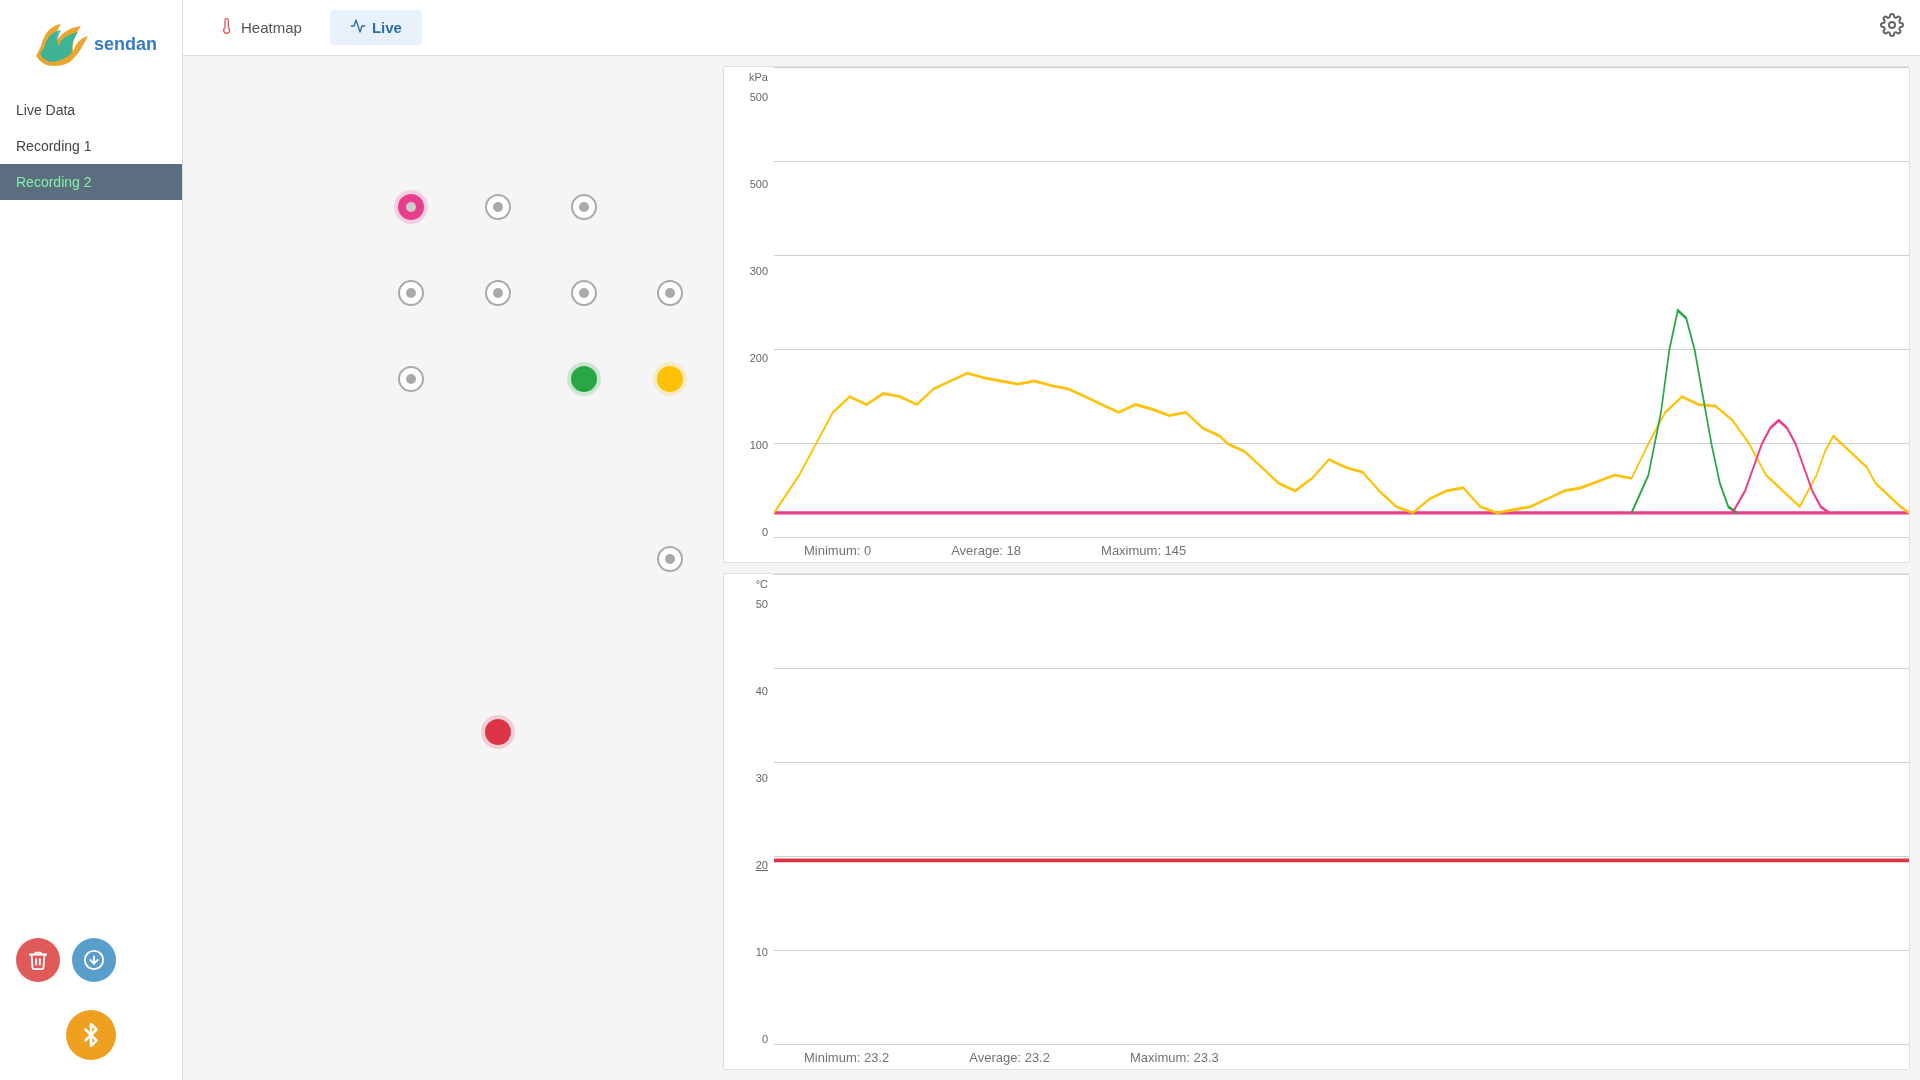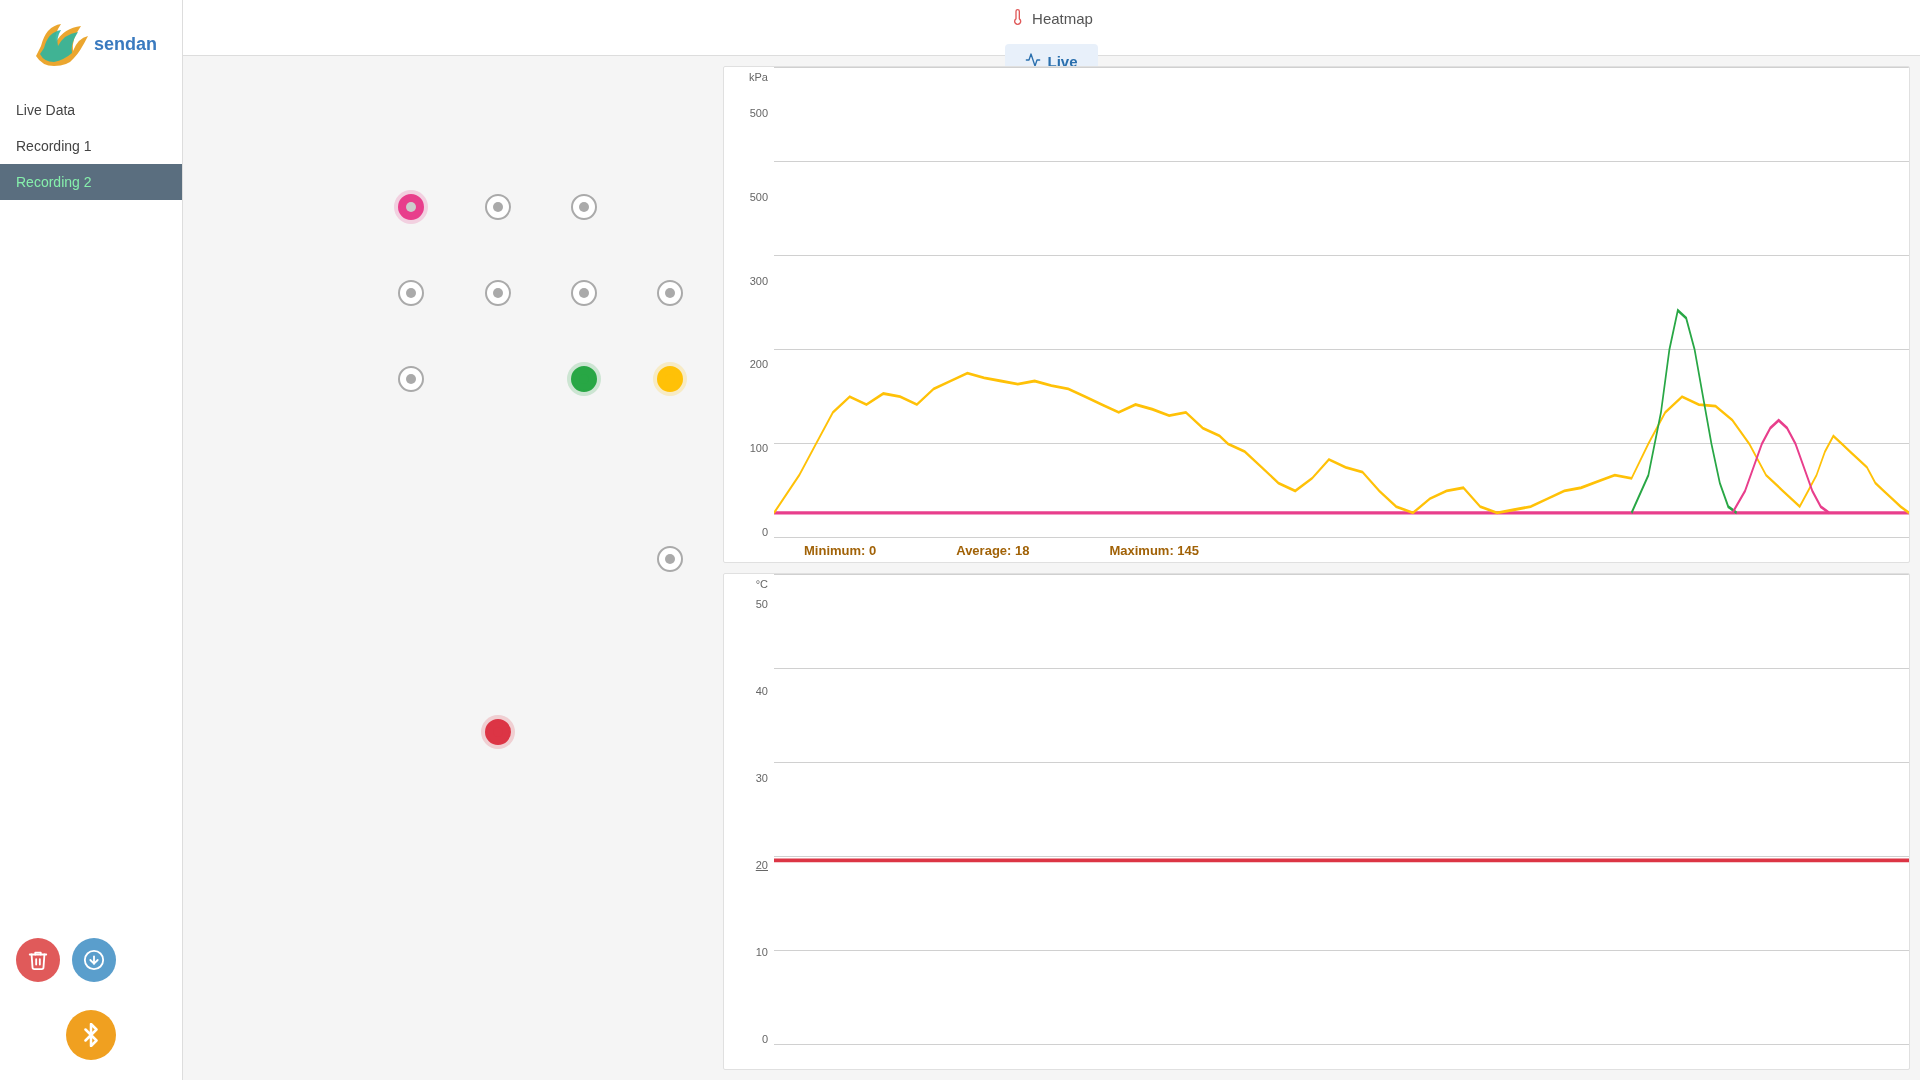--- a/index.html
+++ b/index.html
@@ -84,24 +84,23 @@
       height: 1080px;
       overflow: hidden;
     }
 
     
     #topbar {
       display: flex;
       align-items: center;
       background: #fff;
       border-bottom: 1px solid #ddd;
-      padding: 1px 16px;
+      padding: 8px 16px;
       height: 56px;
       gap: 8px;
-      flex-direction: column;
     }
     .tab-btn {
       display: flex;
       align-items: center;
       gap: 6px;
       padding: 8px 20px;
       border: none;
       background: transparent;
       cursor: pointer;
       font-size: 15px;
@@ -221,22 +220,21 @@
     .chart-stats {
       position: absolute;
       bottom: 0;
       left: 0; right: 0;
       height: 24px;
       display: flex;
       align-items: center;
       gap: 80px;
       padding-left: 30px;
       font-size: 13px;
-      color: #a16207;
-      font-weight: bold;
+      color: #737373;
     }
 
     svg.chart-svg {
       position: absolute;
       top: 0; left: 0;
       width: 100%;
       height: calc(100% - 24px);
     }
   </style>
 </head>
@@ -360,21 +358,21 @@
       <div class="sensor-dot active-red" style="left:302px;top:663px;">
           <div class="sensor-dot-inner" style="background:#dc3545"></div>
         </div>
     </div>
 
     <div id="charts">
 
       <div class="chart-container">
         <div class="chart-inner">
           <div class="chart-y-axis">
-            <span style="margin-bottom:24px;">kPa</span>
+            <span style="margin-bottom:8px;">kPa</span>
             <span>500</span>
             <span style="margin-top:auto;">500</span>
             <span style="margin-top:auto;">300</span>
             <span style="margin-top:auto;">200</span>
             <span style="margin-top:auto;">100</span>
             <span style="margin-top:auto;">0</span>
           </div>
           <div class="chart-plot-area">
 
             <div class="chart-gridlines">
@@ -426,18 +424,23 @@
               <div class="gridline"></div>
               <div class="gridline"></div>
               <div class="gridline"></div>
             </div>
 
             <svg class="chart-svg" preserveAspectRatio="none" viewBox="0 0 1350 250">
 
               <line x1="0" y1="152" x2="1350" y2="152" stroke="#dc3545" stroke-width="2"></line>
             </svg>
 
+            <div class="chart-stats">
+              <span>Minimum: 23.2</span>
+              <span>Average: 23.2</span>
+              <span>Maximum: 23.3</span>
+            </div>
           </div>
         </div>
       </div>
     </div>
   </div>
 </div>
 
 </body></html>

